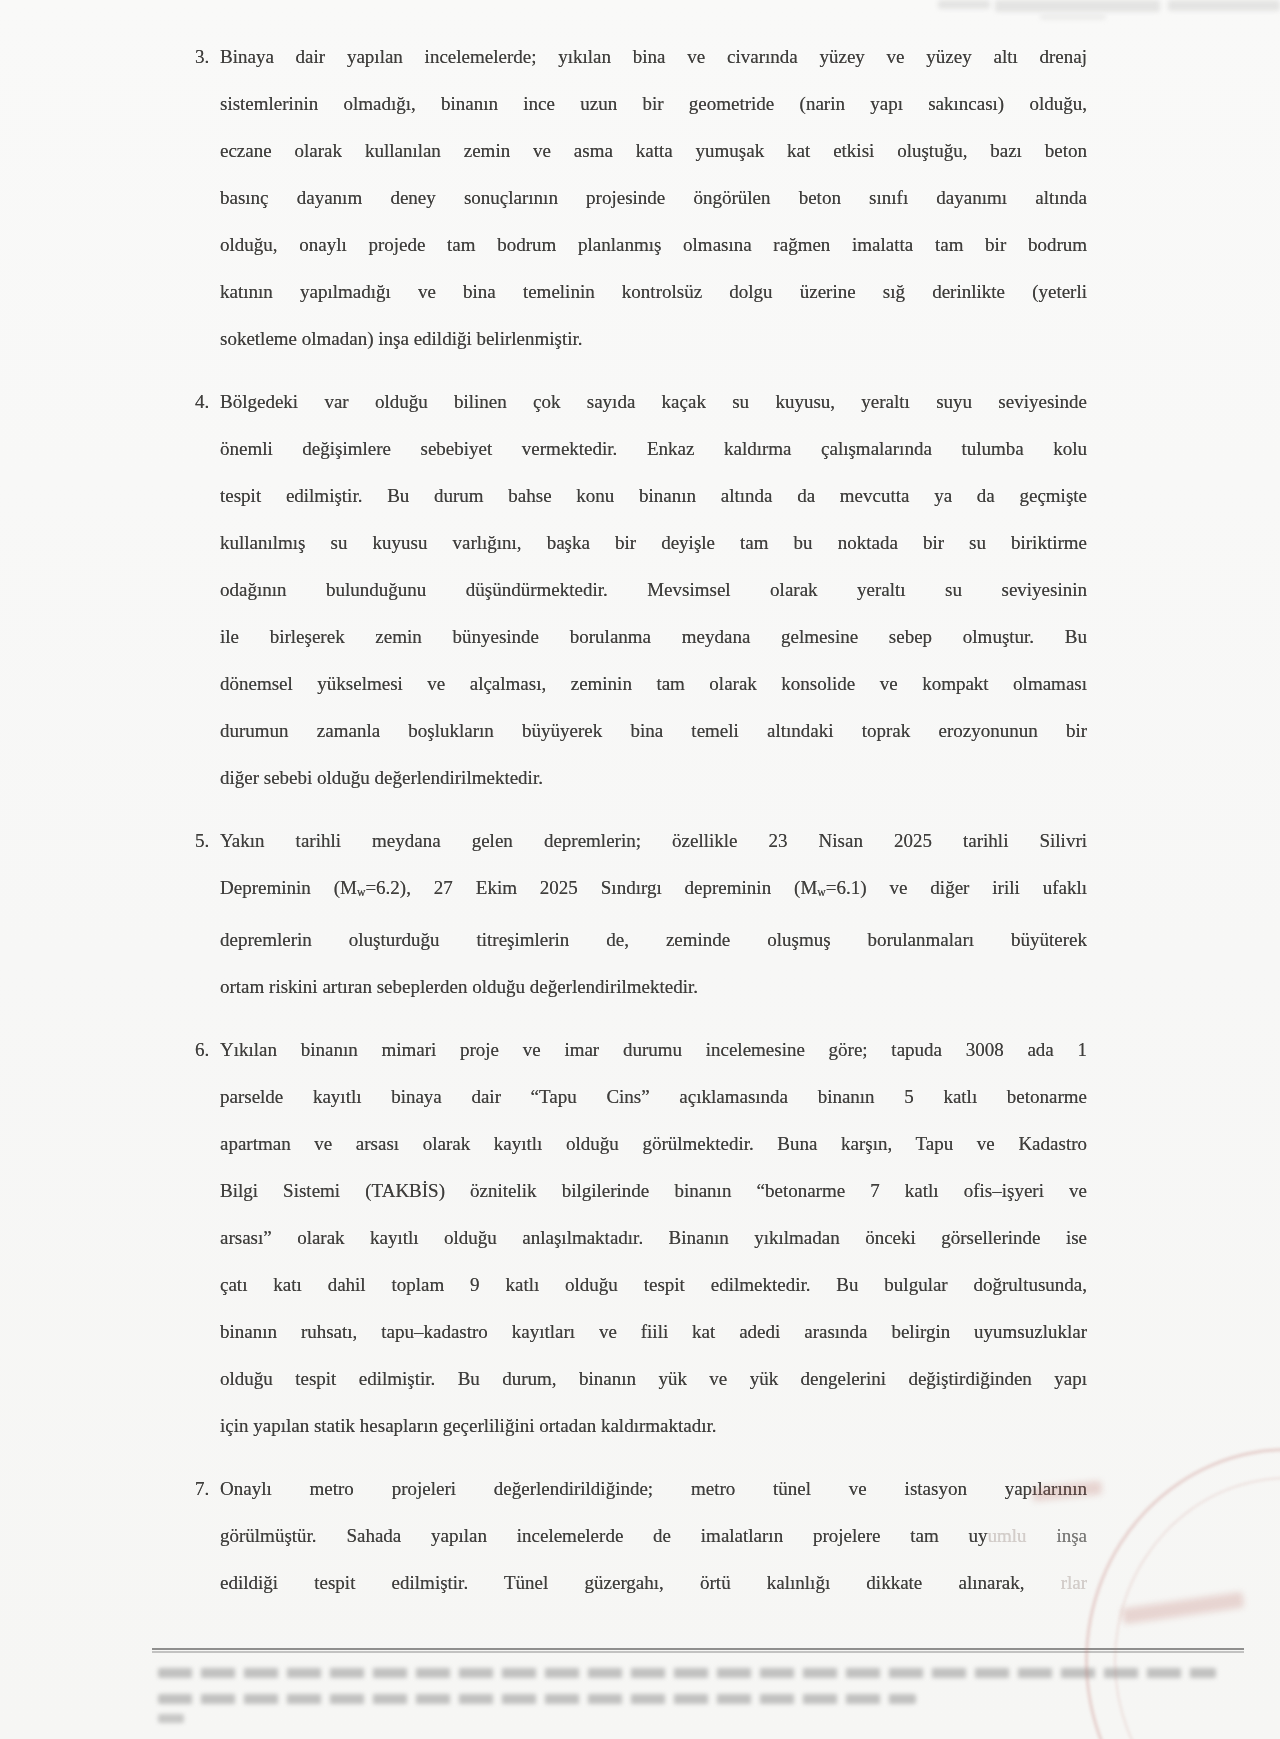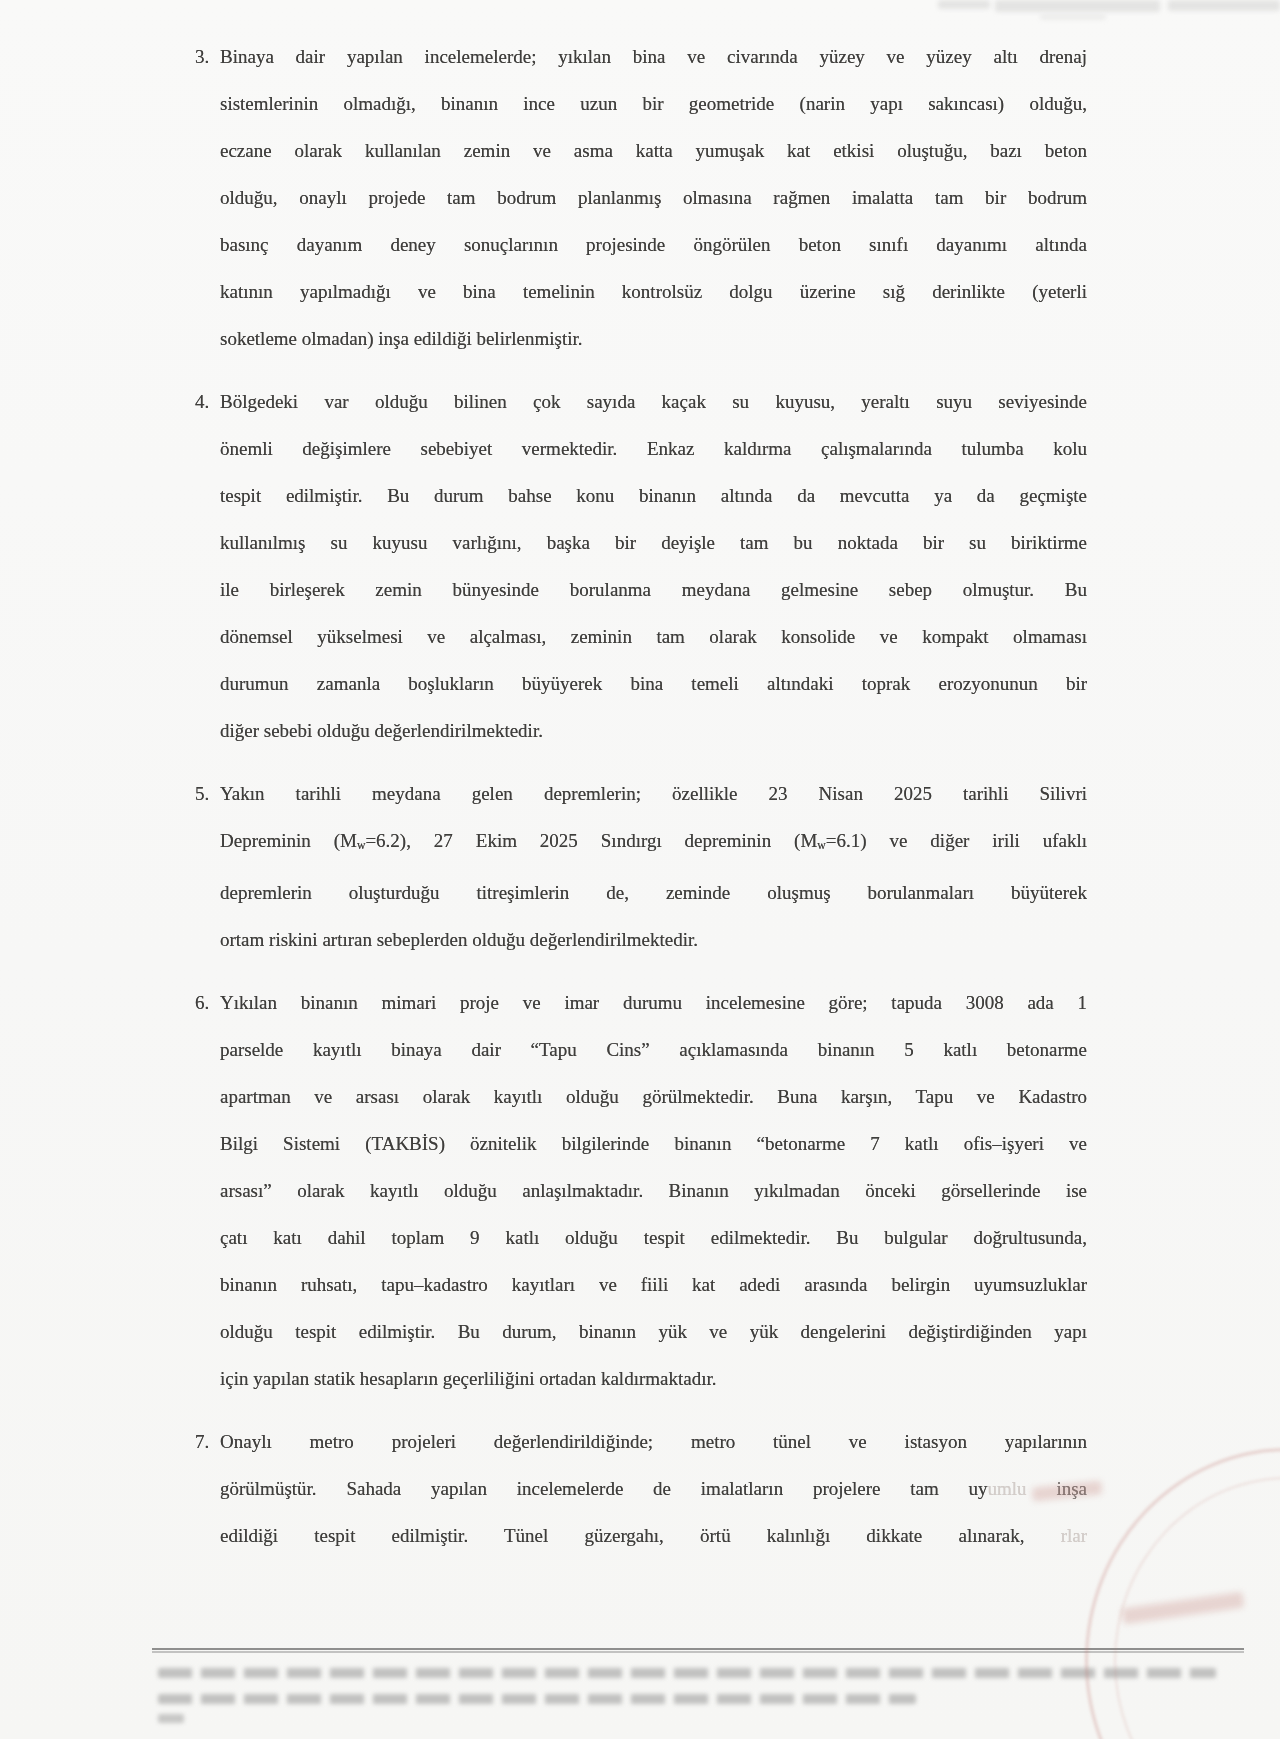--- a/index.html
+++ b/index.html
@@ -74,31 +74,32 @@
   <div class="smudge sm2"></div>
   <div class="smudge sm3"></div>
   <div class="smudge sm4"></div>
 
   <div class="content">
       <div class="item">
         <span class="num">3.</span>
         <div class="line"><span>Binaya dair yapılan incelemelerde; yıkılan bina ve civarında </span><span class="u">yüzey ve yüzey altı drenaj</span></div>
         <div class="line"><span class="u">sistemlerinin olmadığı</span><span>, binanın </span><span class="u">ince uzun bir geometride (narin yapı sakıncası)</span><span> olduğu,</span></div>
         <div class="line"><span>eczane olarak kullanılan zemin ve asma katta </span><span class="u">yumuşak kat</span><span> etkisi oluştuğu, bazı beton</span></div>
+        <div class="line"><span>basınç dayanım deney sonuçlarının projesinde öngörülen </span><span class="u">beton sınıfı dayanımı altında</span></div>
         <div class="line"><span>olduğu, onaylı projede tam bodrum planlanmış olmasına rağmen imalatta </span><span class="u">tam bir bodrum</span></div>
-        <div class="line"><span>basınç dayanım deney sonuçlarının projesinde öngörülen </span><span class="u">beton sınıfı dayanımı altında</span></div>
         <div class="line"><span class="u">katının yapılmadığı</span><span> ve bina temelinin </span><span class="u">kontrolsüz dolgu üzerine</span><span> sığ derinlikte (yeterli</span></div>
         <div class="line last"><span>soketleme olmadan) inşa edildiği belirlenmiştir.</span></div>
       </div>
       <div class="item">
         <span class="num">4.</span>
         <div class="line"><span>Bölgedeki var olduğu bilinen çok sayıda kaçak su kuyusu, yeraltı suyu seviyesinde</span></div>
         <div class="line"><span>önemli değişimlere sebebiyet vermektedir. Enkaz kaldırma çalışmalarında tulumba kolu</span></div>
         <div class="line"><span>tespit edilmiştir. Bu durum bahse konu binanın altında da mevcutta ya da geçmişte</span></div>
         <div class="line"><span>kullanılmış su kuyusu varlığını, başka bir deyişle tam bu noktada bir su biriktirme</span></div>
+        <div class="line"><span>odağının bulunduğunu düşündürmektedir. Mevsimsel olarak yeraltı su seviyesinin</span></div>
         <div class="line"><span>ile birleşerek zemin bünyesinde borulanma meydana gelmesine sebep olmuştur. Bu</span></div>
         <div class="line"><span>dönemsel yükselmesi ve alçalması, zeminin tam olarak konsolide ve kompakt olmaması</span></div>
         <div class="line"><span>durumun zamanla boşlukların büyüyerek bina temeli altındaki toprak erozyonunun bir</span></div>
         <div class="line last"><span>diğer sebebi olduğu değerlendirilmektedir.</span></div>
       </div>
       <div class="item">
         <span class="num">5.</span>
         <div class="line"><span>Yakın tarihli meydana gelen depremlerin; özellikle 23 Nisan 2025 tarihli Silivri</span></div>
         <div class="line"><span>Depreminin (M</span><span class="sub">w</span><span>=6.2), 27 Ekim 2025 Sındırgı depreminin (M</span><span class="sub">w</span><span>=6.1) ve diğer irili ufaklı</span></div>
         <div class="line"><span>depremlerin oluşturduğu titreşimlerin de, zeminde oluşmuş borulanmaları büyüterek</span></div>

